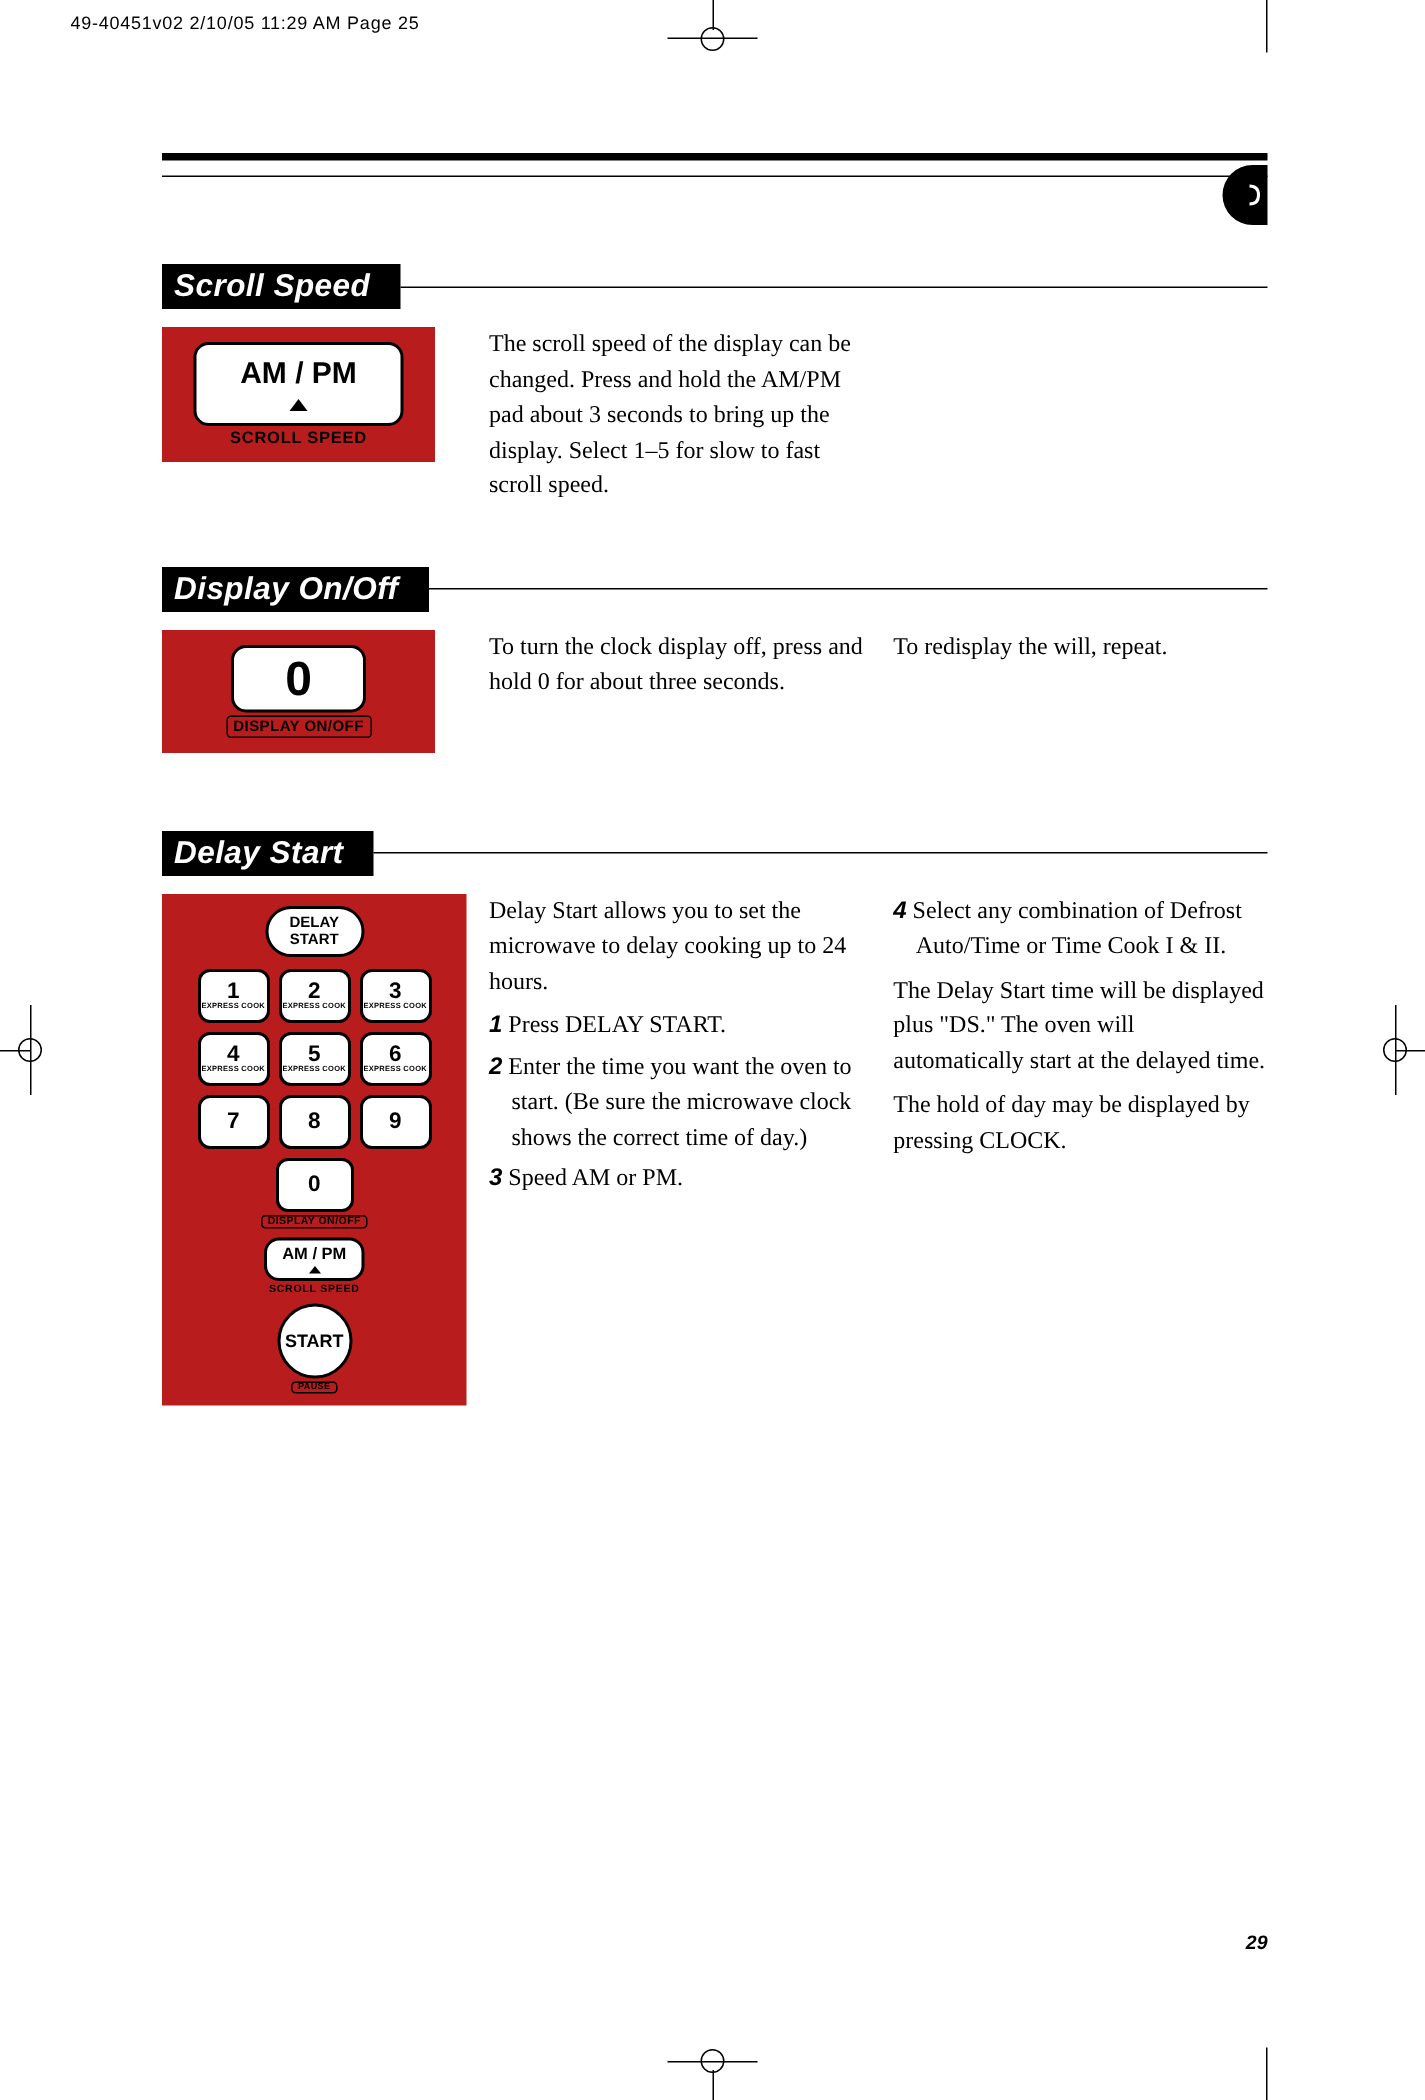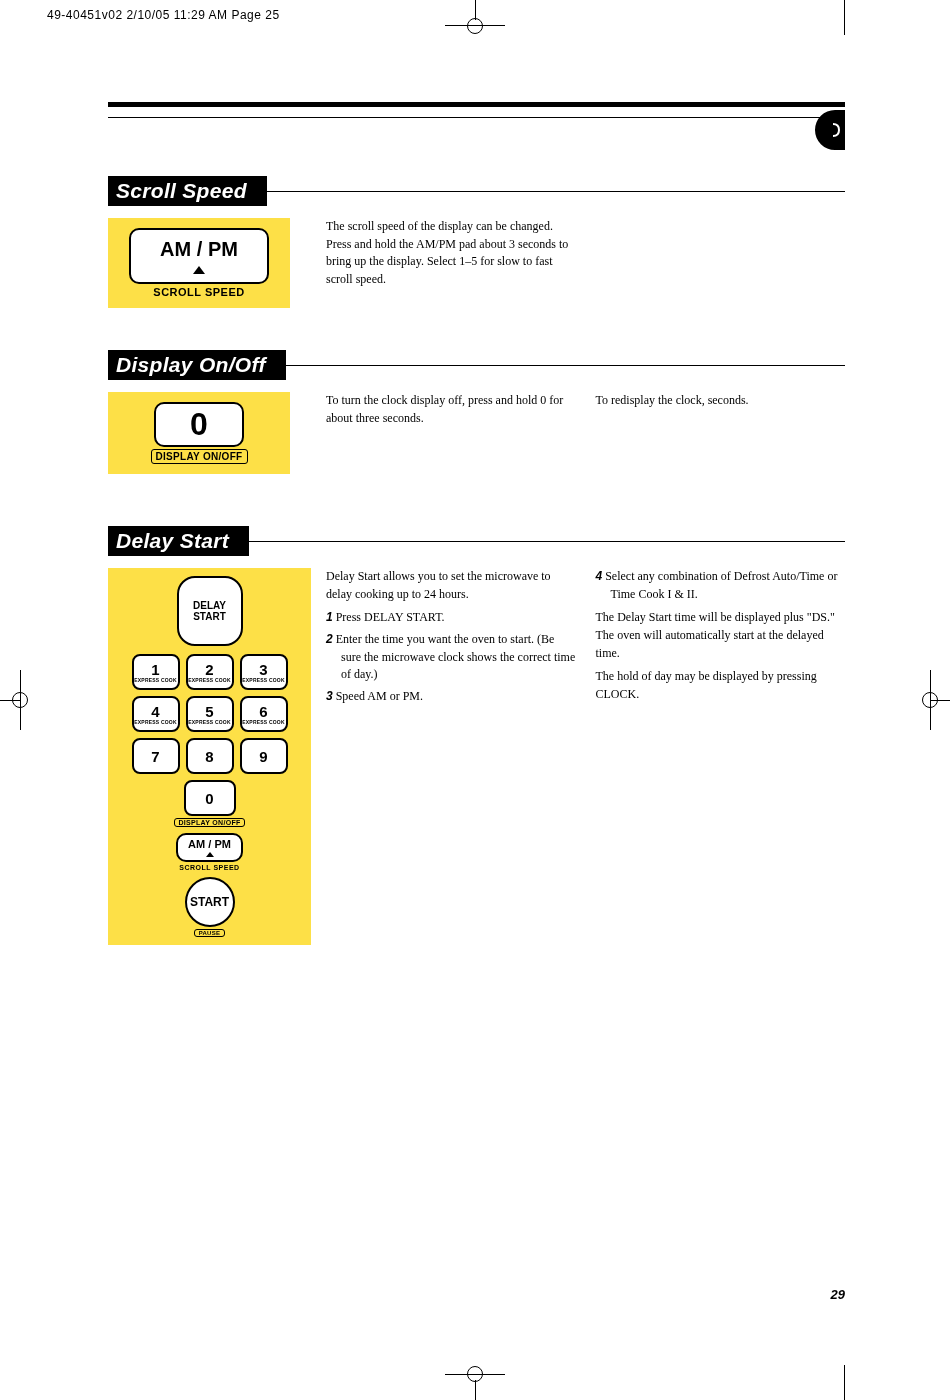--- a/index.html
+++ b/index.html
@@ -191,40 +191,40 @@
     width: 218px;
     flex-shrink: 0;
   }
   .text-cols {
     flex: 1;
     display: flex;
     gap: 20px;
   }
   .text-col {
     flex: 1;
-    font-size: 12px;
+    font-size: 16px;
     line-height: 1.47;
     font-family: 'Palatino', 'Palatino Linotype', Georgia, serif;
   }
   .step-num {
     font-family: Arial, sans-serif;
     font-style: italic;
     font-weight: bold;
   }
   .step {
     text-indent: -15px;
     padding-left: 15px;
     margin-top: 4px;
   }
   .para {
     margin-top: 4px;
   }
   
   .pad-box {
-    background: #fde047;
+    background: #b91c1c;
     padding: 10px 6px;
     display: flex;
     flex-direction: column;
     align-items: center;
   }
   .btn-rounded {
     border: 2px solid #000;
     border-radius: 10px;
     background: #fff;
     padding: 6px 14px;
@@ -271,21 +271,21 @@
   .key .tiny {
     font-size: 5px;
     font-weight: 700;
     letter-spacing: 0.2px;
     margin-top: 1px;
   }
   .oval-btn {
     border: 2px solid #000;
     border-radius: 18px;
     background: #fff;
-    padding: 22px 10px;
+    padding: 4px 10px;
     font-family: Arial, sans-serif;
     font-weight: 900;
     font-size: 10px;
     text-align: center;
     line-height: 1.1;
   }
   .circle-btn {
     width: 46px;
     height: 46px;
     border: 2.5px solid #000;
@@ -399,21 +399,21 @@
         <div class="diagram-col">
           <div class="pad-box" style="width:170px">
             <div class="btn-rounded" style="font-size:32px; padding:2px 34px;">
               <span>0</span>
             </div>
             <div class="zero-label-box" style="font-size:10px; padding:1px 4px">DISPLAY ON/OFF</div>
           </div>
         </div>
         <div class="text-cols">
           <div class="text-col">To turn the clock display off, press and hold 0 for about three seconds.</div>
-          <div class="text-col">To redisplay the clock, seconds.</div>
+          <div class="text-col">To redisplay the will, repeat.</div>
         </div>
       </div>
     </div>
 
     <div class="section" style="margin-top:52px">
       <div class="section-header">
         <span class="section-title">Delay Start</span>
         <span class="section-line"></span>
       </div>
       <div class="section-body">

